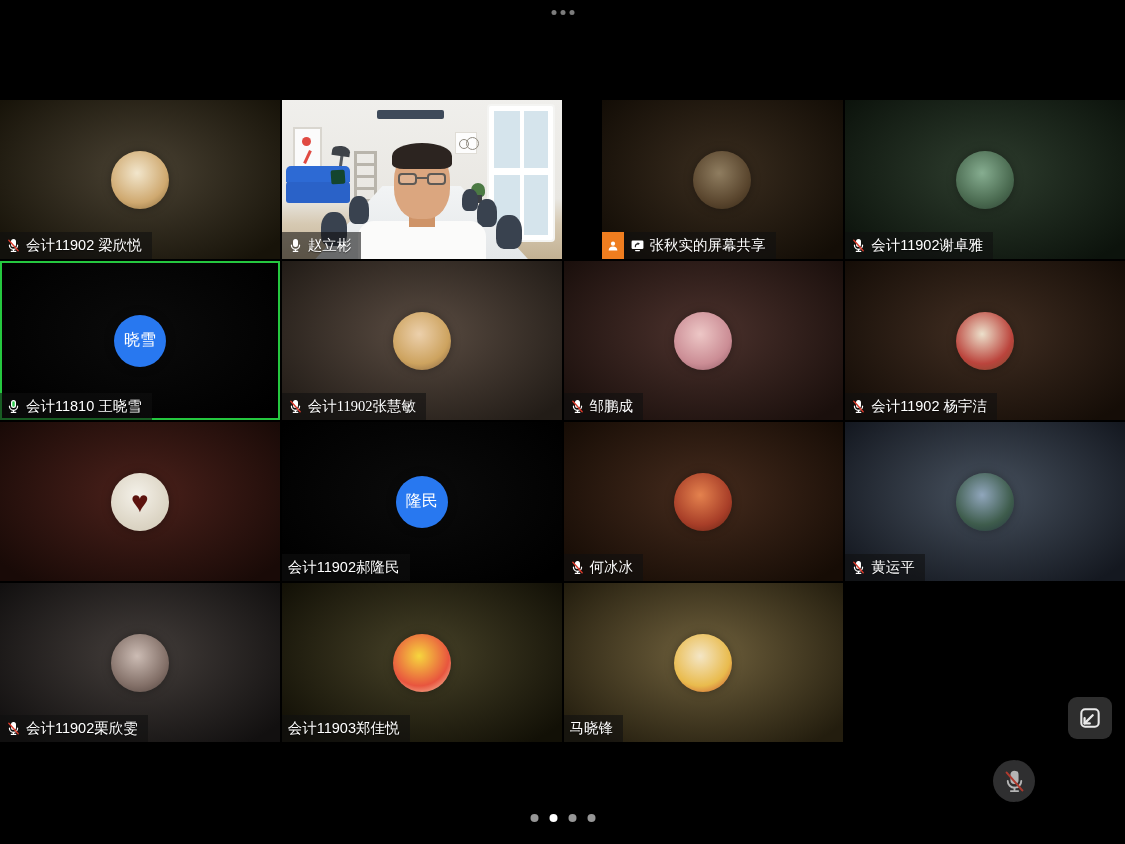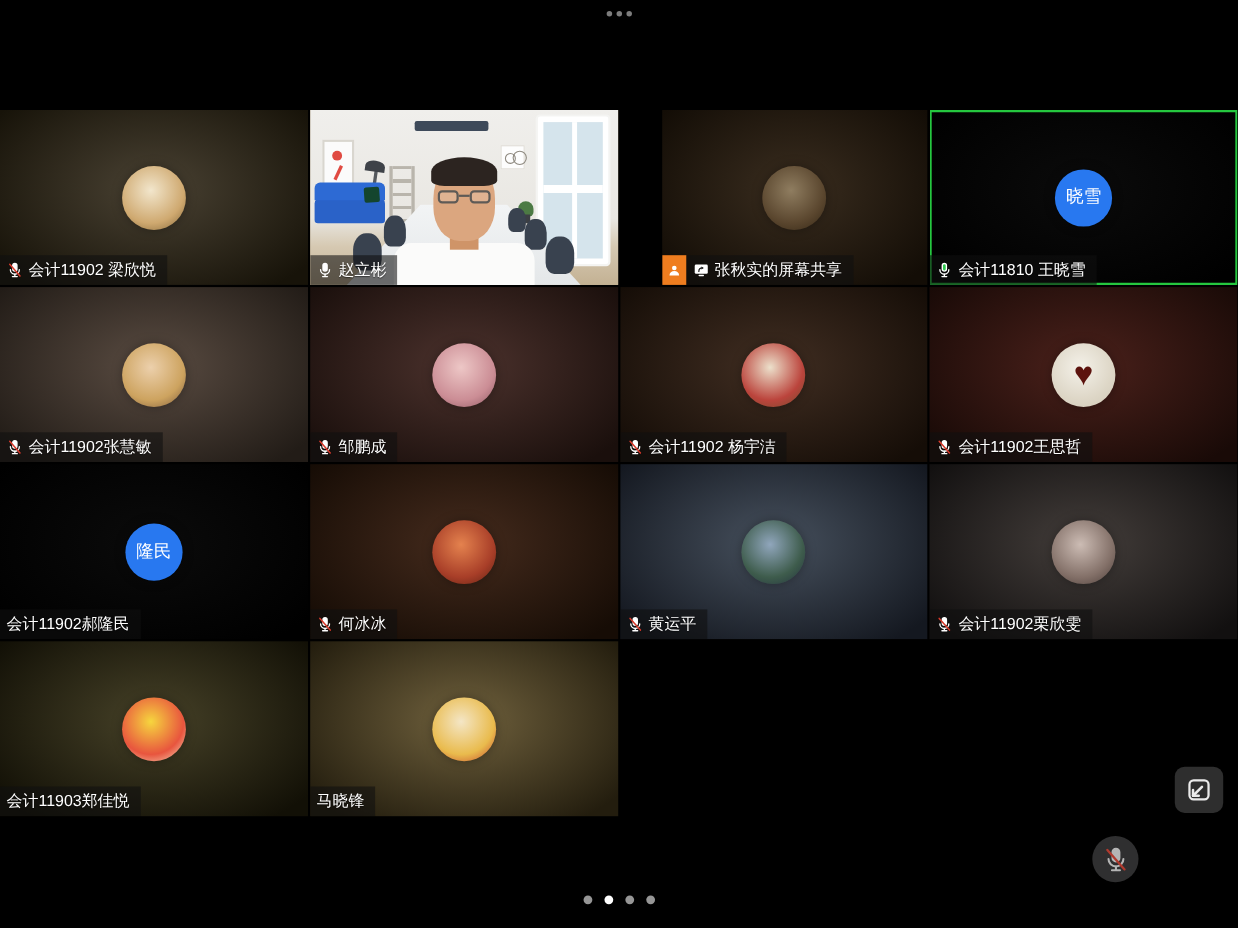--- a/index.html
+++ b/index.html
@@ -189,39 +189,56 @@
       <path d="M8.5 14 C8.5 10.8 10.6 9 13.8 9" fill="none" stroke="#222" stroke-width="1.8" stroke-linecap="round"></path>
       <path d="M12.2 6.8 L15.8 9 L12.2 11.2 Z" fill="#222"></path>
       <line x1="9" y1="20" x2="15" y2="20" stroke="#fff" stroke-width="2" stroke-linecap="round"></line>
     </svg>
             </span>
         <span class="pname">张秋实的屏幕共享</span>
       </div>
     </div>
   </div>
 
+  <div class="tile" style="background: radial-gradient(at 50% 45%, rgb(46, 61, 46) 0%, rgb(12, 19, 12) 90%);">
+    <div class="avatar" style="background: radial-gradient(circle at 45% 38%, rgb(134, 173, 144) 0%, rgb(74, 106, 80) 62%, rgb(42, 62, 48) 100%);"></div>
+    <div class="name-label">
+      <div class="label-body">
+            <span class="mic-ico">
+    <svg width="15" height="15" viewBox="0 0 24 24" fill="none" stroke="#fff" stroke-width="2" stroke-linecap="round">
+      <rect x="9" y="2.5" width="6" height="11" rx="3" fill="#ffffff"></rect>
+      <path d="M5.5 11.5 a6.5 6.5 0 0 0 13 0"></path>
+      <line x1="12" y1="18" x2="12" y2="20.5"></line>
+      <line x1="8.5" y1="21.5" x2="15.5" y2="21.5"></line>
+                <line x1="4.5" y1="3.5" x2="19.5" y2="20.5" stroke="#d93a2b" stroke-width="2.2"></line>
+              </svg>
+            </span>
+        <span class="pname">会计11902谢卓雅</span>
+      </div>
+    </div>
+  </div>
 
   <div class="tile speaking" style="background: radial-gradient(at 50% 45%, rgb(11, 11, 11) 0%, rgb(0, 0, 0) 90%);">
     <div class="avatar avatar-text" style="background: rgb(40, 120, 240);">晓雪</div>
     <div class="name-label">
       <div class="label-body">
             <span class="mic-ico">
     <svg width="15" height="15" viewBox="0 0 24 24" fill="none" stroke="#fff" stroke-width="2" stroke-linecap="round">
       <rect x="9" y="2.5" width="6" height="11" rx="3" fill="#2ec84e"></rect>
       <path d="M5.5 11.5 a6.5 6.5 0 0 0 13 0"></path>
       <line x1="12" y1="18" x2="12" y2="20.5"></line>
       <line x1="8.5" y1="21.5" x2="15.5" y2="21.5"></line>
               </svg>
             </span>
         <span class="pname">会计11810 王晓雪</span>
       </div>
     </div>
   </div>
 
-  <div class="tile" style="background: radial-gradient(at 50% 45%, rgb(90, 76, 66) 0%, rgb(34, 28, 23) 90%);">
+  <div class="tile" style="background: radial-gradient(at 50% 45%, rgb(90, 76, 66) 0%, rgb(34, 28, 23) 90%); font-family: Liberation Serif, serif;">
     <div class="avatar" style="background: radial-gradient(circle at 45% 38%, rgb(236, 208, 172) 0%, rgb(205, 163, 95) 62%, rgb(119, 87, 58) 100%);"></div>
     <div class="name-label">
       <div class="label-body">
             <span class="mic-ico">
     <svg width="15" height="15" viewBox="0 0 24 24" fill="none" stroke="#fff" stroke-width="2" stroke-linecap="round">
       <rect x="9" y="2.5" width="6" height="11" rx="3" fill="#ffffff"></rect>
       <path d="M5.5 11.5 a6.5 6.5 0 0 0 13 0"></path>
       <line x1="12" y1="18" x2="12" y2="20.5"></line>
       <line x1="8.5" y1="21.5" x2="15.5" y2="21.5"></line>
                 <line x1="4.5" y1="3.5" x2="19.5" y2="20.5" stroke="#d93a2b" stroke-width="2.2"></line>
@@ -263,34 +280,20 @@
                 <line x1="4.5" y1="3.5" x2="19.5" y2="20.5" stroke="#d93a2b" stroke-width="2.2"></line>
               </svg>
             </span>
         <span class="pname">会计11902 杨宇洁</span>
       </div>
     </div>
   </div>
 
   <div class="tile" style="background: radial-gradient(at 50% 45%, rgb(75, 33, 27) 0%, rgb(25, 10, 7) 90%);">
     <div class="avatar avatar-glyph" style="background: radial-gradient(circle at 45% 38%, rgb(244, 241, 233) 0%, rgb(221, 214, 198) 62%, rgb(207, 200, 182) 100%); color: rgb(92, 19, 14);">♥</div>
-    <div class="name-label">
-      <div class="label-body">
-            <span class="mic-ico">
-    <svg width="15" height="15" viewBox="0 0 24 24" fill="none" stroke="#fff" stroke-width="2" stroke-linecap="round">
-      <rect x="9" y="2.5" width="6" height="11" rx="3" fill="#ffffff"></rect>
-      <path d="M5.5 11.5 a6.5 6.5 0 0 0 13 0"></path>
-      <line x1="12" y1="18" x2="12" y2="20.5"></line>
-      <line x1="8.5" y1="21.5" x2="15.5" y2="21.5"></line>
-                <line x1="4.5" y1="3.5" x2="19.5" y2="20.5" stroke="#d93a2b" stroke-width="2.2"></line>
-              </svg>
-            </span>
-        <span class="pname">会计11902王思哲</span>
-      </div>
-    </div>
   </div>
 
   <div class="tile" style="background: radial-gradient(at 50% 45%, rgb(11, 11, 11) 0%, rgb(0, 0, 0) 90%);">
     <div class="avatar avatar-text" style="background: rgb(40, 120, 240);">隆民</div>
     <div class="name-label">
       <div class="label-body">
         <span class="pname">会计11902郝隆民</span>
       </div>
     </div>
   </div>

